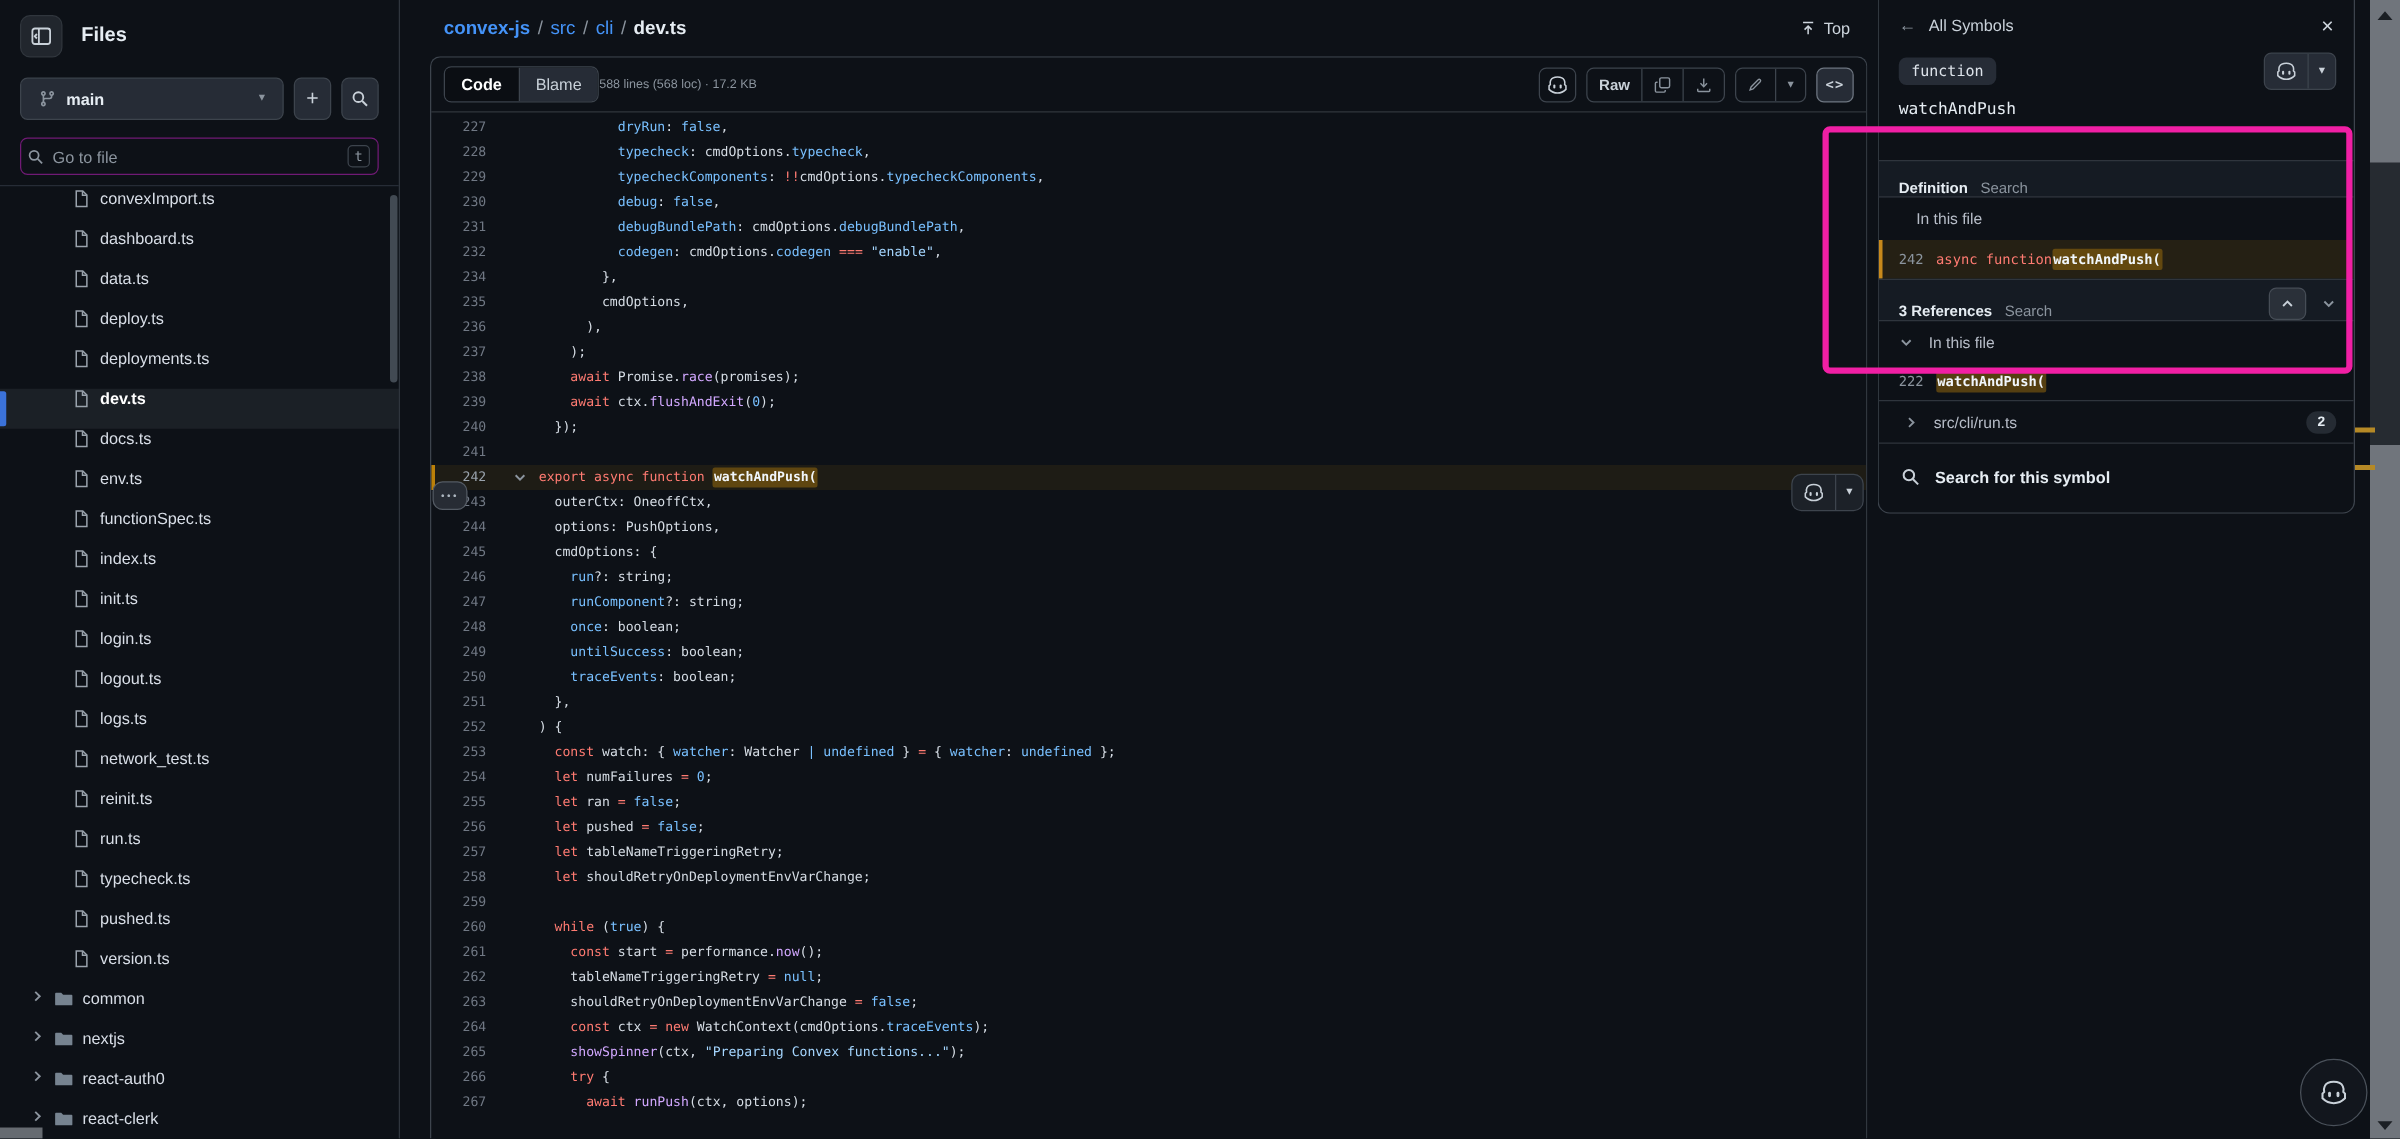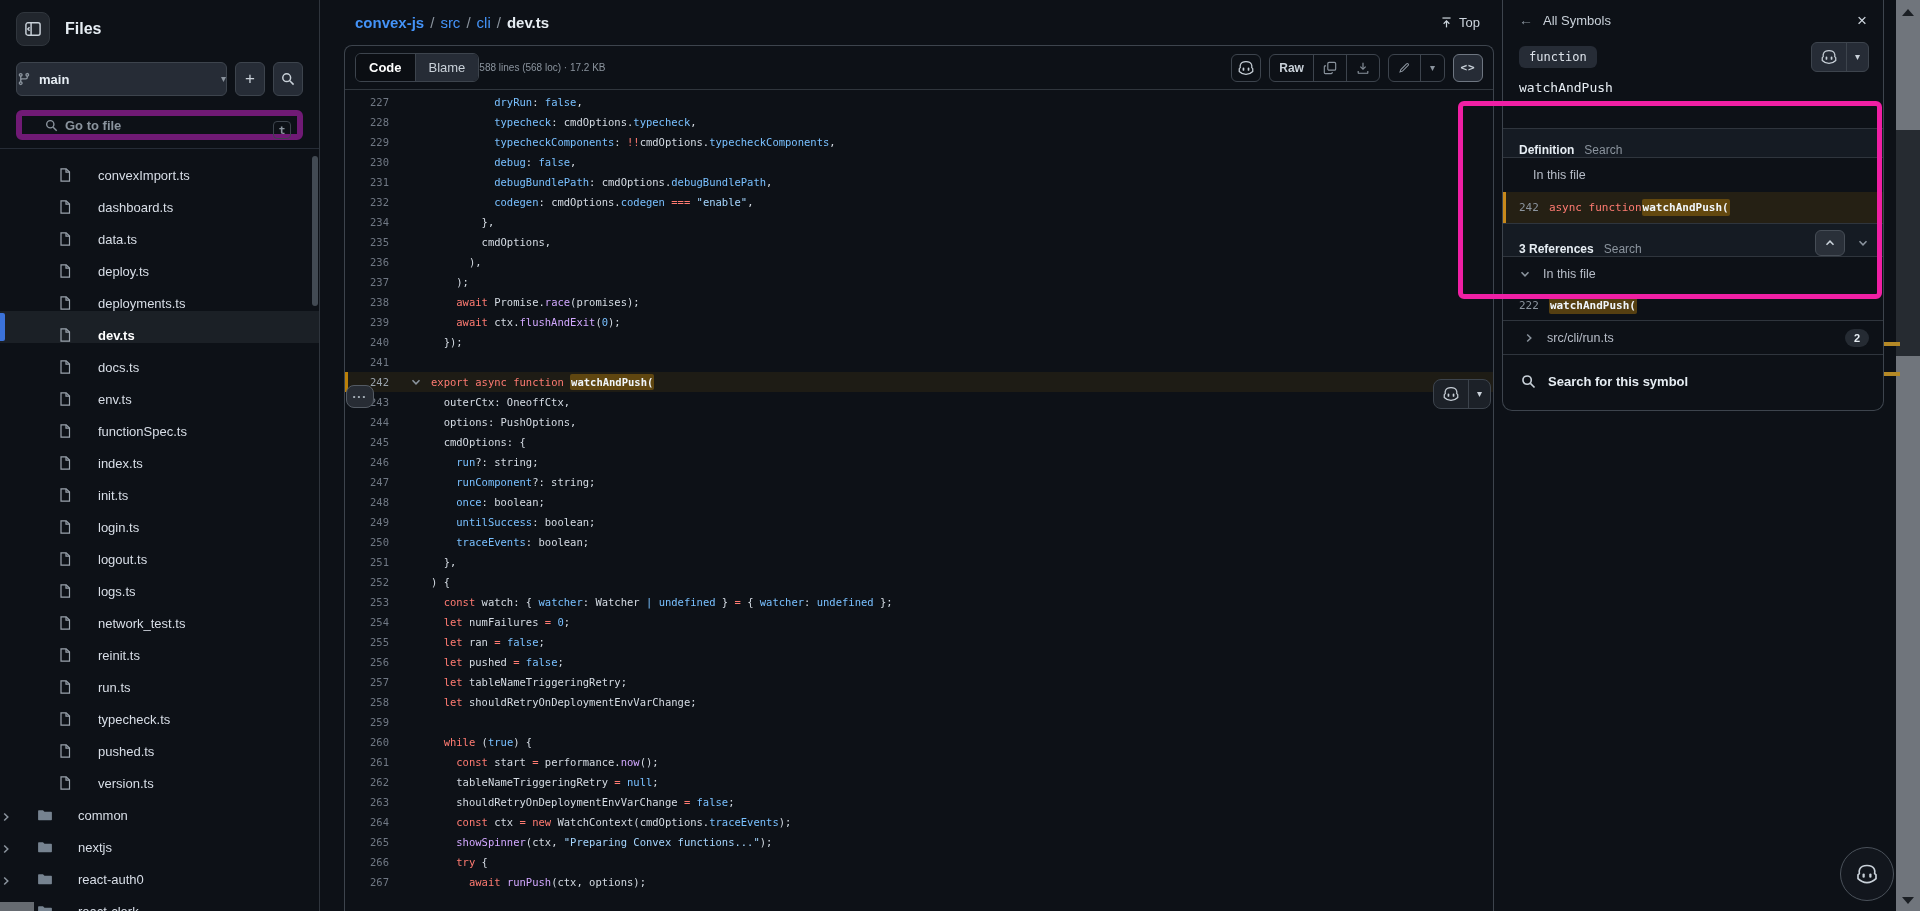--- a/index.html
+++ b/index.html
@@ -10,38 +10,38 @@
 
   
   .sidebar { position:absolute; left:0; top:0; width:320px; height:911px;
     border-right:1px solid #2f353d; background:#0d1117; }
   .sb-head { display:flex; align-items:center; gap:15px; padding:12px 16px 10px; }
   .sb-toggle { width:34px; height:34px; border:1px solid #30363d; border-radius:8px;
     background:#21262d; display:flex; align-items:center; justify-content:center; color:#c9d1d9; cursor:pointer; }
   .sb-title { font-size:16px; font-weight:700; color:#e6edf3; }
   .sb-controls { display:flex; gap:8px; padding:6px 16px 6px; }
   .branch-btn { flex:1; height:34px; background:#262c36; border:1px solid #3d444d; border-radius:6px;
-    display:flex; align-items:center; gap:8px; padding:0 0; color:#e6edf3; cursor:pointer; }
+    display:flex; align-items:center; gap:8px; padding:0 14px; color:#e6edf3; cursor:pointer; }
   .branch-btn .b-label { font-size:13px; font-weight:600; }
   .caret { font-size:10px; color:#8b949e; line-height:1; }
   .branch-btn .caret { margin-left:auto; }
   .sq-btn { width:30px; height:34px; background:#262c36; border:1px solid #3d444d; border-radius:6px;
     display:flex; align-items:center; justify-content:center; color:#c9d1d9; cursor:pointer; }
   .plus-glyph { font-size:17px; font-weight:400; color:#c9d1d9; }
-  .goto { position:relative; margin:8px 16px 0; height:30px; border:6px solid #701a75; border-radius:6px;
-    display:flex; align-items:center; padding:0 23px; color:#8b949e;font-weight:bold; }
+  .goto { position:relative; margin:8px 16px 0; height:30px; border:1px solid #701a75; border-radius:6px;
+    display:flex; align-items:center; padding:0 5px; color:#8b949e; }
   .goto .g-text { font-size:13px; margin-left:7px; }
   .key-hint { position:absolute; right:6px; top:5px; width:18px; height:18px; border:1px solid #3d444d;
     border-radius:4px; font-family:"DejaVu Sans Mono",monospace; font-size:11px; color:#8b949e;
     display:flex; align-items:center; justify-content:center; }
   .sb-divider { margin-top:8px; border-top:1px solid #262c36; }
   .tree { margin-top:2px; }
-  .tree-row { height:32px; display:flex; align-items:flex-end; gap:25px; cursor:pointer; color:#d8dee7; position:relative; }
+  .tree-row { height:32px; display:flex; align-items:flex-start; gap:7px; cursor:pointer; color:#d8dee7; position:relative; }
   .tree-row.file { padding-left:57px; }
-  .tree-row.folder { }
+  .tree-row.folder { padding-left:24px; }
   .tree-row.folder .fold-chev { color:#8b949e; }
   .tree-label { font-size:13px; }
   .tree-row.selected { background:rgba(177,186,196,0.09); }
   .tree-row.selected .tree-label { font-weight:600; color:#fff; }
   .tree-row.selected::before { content:""; position:absolute; left:0; top:2px; bottom:2px; width:5px;
     background:#3b72d9; border-radius:0 2px 2px 0; }
   .tree-scroll { position:absolute; left:312px; top:156px; width:6px; height:150px; background:#424a53; border-radius:3px; }
   .hscroll-stub { position:absolute; left:0; bottom:0; width:34px; height:9px; background:#666b71; }
 
   

